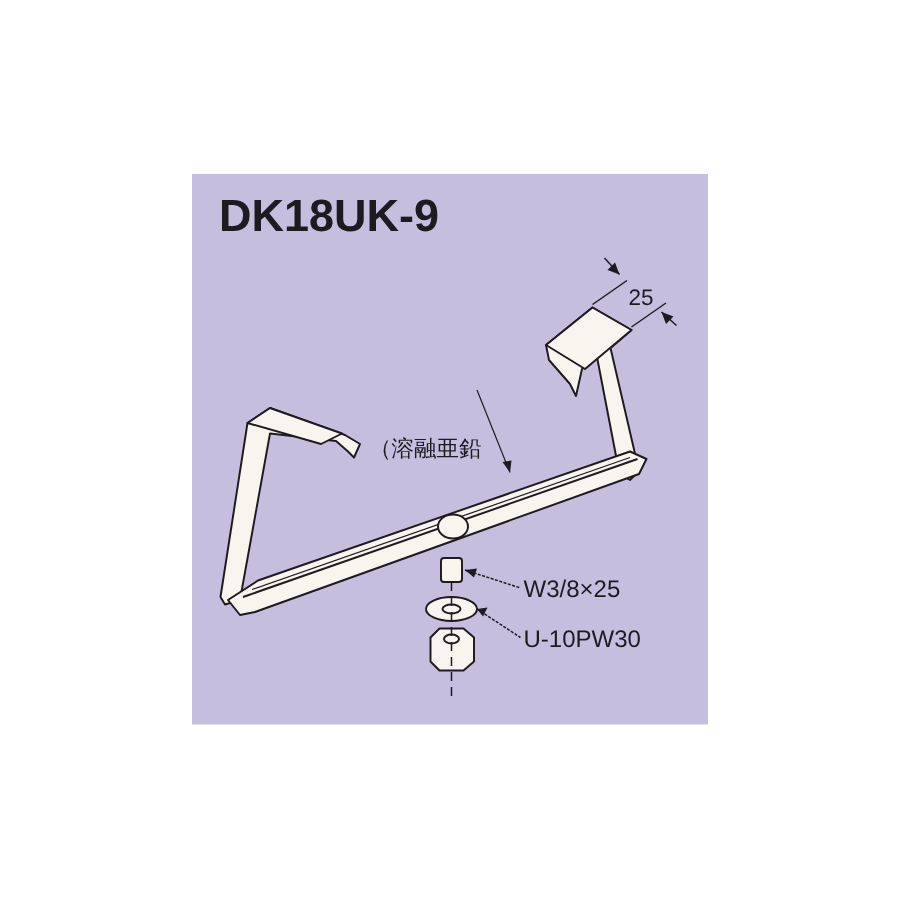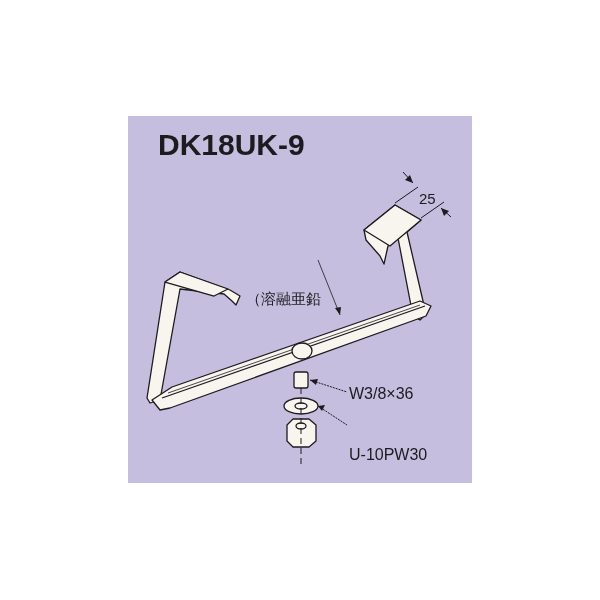--- a/index.html
+++ b/index.html
@@ -1,23 +1,23 @@
 <!DOCTYPE html>
 <html><head>
 <meta charset="utf-8">
 <style>
   html, body { margin:0; padding:0; background:#ffffff; }
   body { width:600px; height:600px; position:relative; overflow:hidden; }
   .panel { position:absolute; left:128px; top:116px; width:344px; height:367px; background:#c6bede; }
-  .title { position:absolute; left:158px; top:128px; font-family:"Liberation Sans", sans-serif; font-weight:bold; font-size:30px; color:#1d1a20; letter-spacing:0px; }
+  .title { position:absolute; left:146px; top:128px; font-family:"Liberation Sans", sans-serif; font-weight:bold; font-size:30px; color:#1d1a20; letter-spacing:0px; }
   .lbl { position:absolute; font-family:"Liberation Sans", sans-serif; color:#1d1a20; white-space:nowrap; }
   .dim { left:419px; top:190px; font-size:15px; }
   .material { left:246px; top:243px; font-size:15px; line-height:20px; font-family:"DejaVu Sans", sans-serif;margin-top:46px; }
   .bolt { left:349px; top:385px; font-size:16px; }
-  .washer { left:349px; top:418px; font-size:16px;margin-top:28px; }
+  .washer { left:349px; top:418px; font-size:16px; }
   svg { position:absolute; left:0; top:0; }
 </style>
 </head>
 <body>
 
 <div class="panel"></div>
 
 <svg width="600" height="600" viewBox="0 0 600 600">
   <g fill="#f7f5ee" stroke="#1d1a20" stroke-width="1.3" stroke-linejoin="round">
 
@@ -62,14 +62,14 @@
     <polygon points="310,380 318,379 316,385"></polygon>
     <polygon points="318,406 325,405 322,411"></polygon>
   </g>
 </svg>
 
 <div class="title">DK18UK-9</div>
 <div class="lbl dim">25</div>
 <div class="lbl material">
   <div>（溶融亜鉛</div>
 </div>
-<div class="lbl bolt">W3/8×36</div>
+<div class="lbl bolt">W3/8×25</div>
 <div class="lbl washer">U-10PW30</div>
 
 </body></html>

